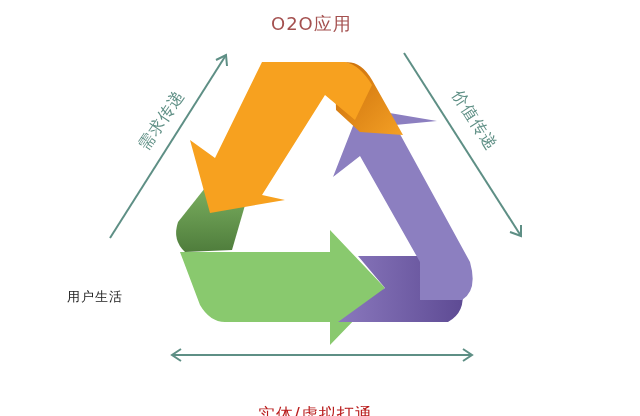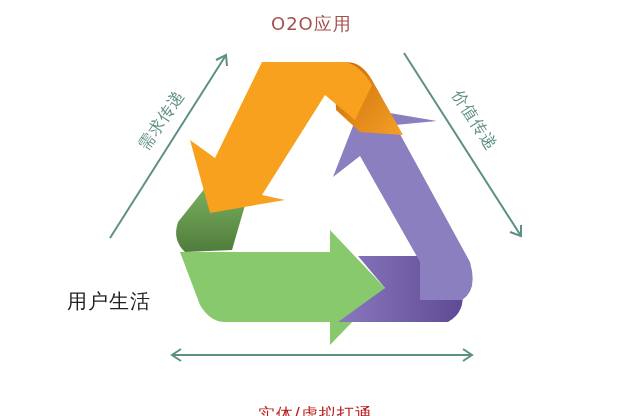--- a/index.html
+++ b/index.html
@@ -1,21 +1,21 @@
 <!DOCTYPE html>
 <html><head>
 <meta charset="utf-8">
 <style>
   html, body { margin: 0; padding: 0; background: #ffffff; }
   body { width: 640px; height: 416px; position: relative; overflow: hidden;
          font-family: "DejaVu Sans", "Liberation Sans", sans-serif; }
   .stage { position: absolute; left: 0; top: 0; width: 520px; height: 416px; }
   .label { position: absolute; white-space: nowrap; font-size: 17px; letter-spacing: 1px; }
   .title { left: 271px; top: 12px; color: #a4504f; font-size: 18px; }
-  .user-life { left: 67px; top: 288px; color: #222222; font-size: 20px; }
+  .user-life { left: 67px; top: 288px; color: #222222; font-size: 13px; }
   .merchant { left: 474px; top: 288px; color: #5e8f85; font-size: 17px; }
   .bridge { left: 258px; top: 367px; color: #b91c1c; font-size: 17px; margin-top: 36px; }
   .demand { left: 128px; top: 110px; color: #5e8f85; font-size: 16px; transform: rotate(-56deg); transform-origin: center; }
   .value { left: 440px; top: 110px; color: #5e8f85; font-size: 16px; transform: rotate(57deg); transform-origin: center; }
 </style>
 </head>
 <body>
 
 <div class="stage">
   <svg width="640" height="416" viewBox="0 0 640 416">

